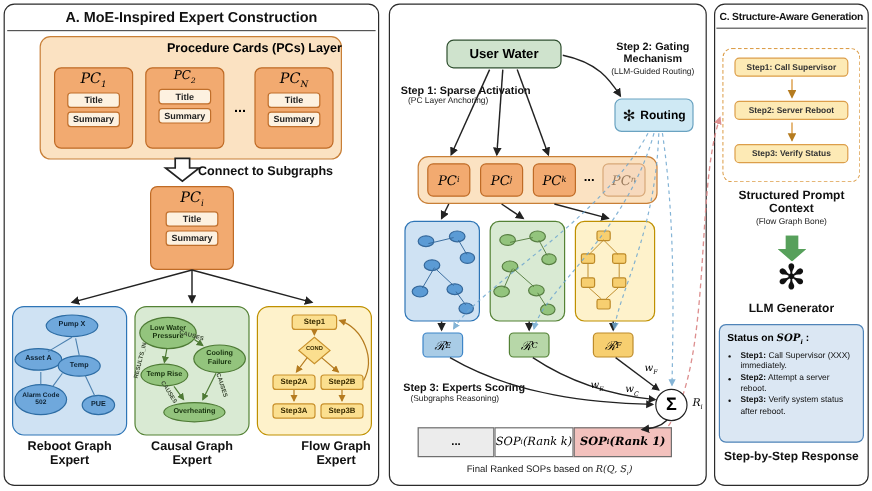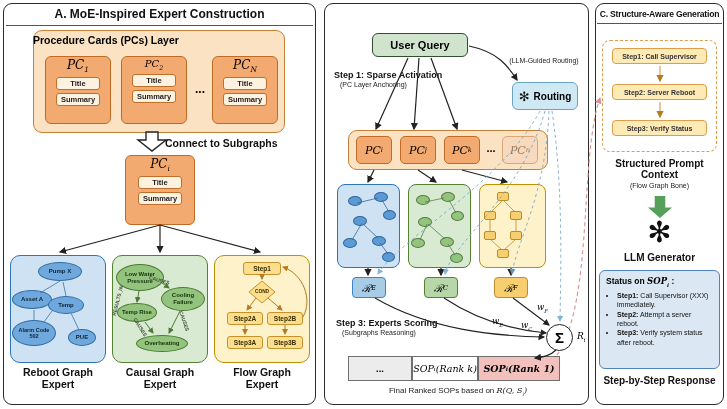--- a/index.html
+++ b/index.html
@@ -38,21 +38,21 @@
 <div id="stage">
 
   <div class="panel" style="left:3px;top:3px;width:313px;height:402px"></div>
   <div class="panel" style="left:324px;top:3px;width:265px;height:402px"></div>
   <div class="panel" style="left:595px;top:3px;width:129px;height:402px"></div>
 
   <div class="ptitle" style="left:6px;top:7px;width:307px;font-size:12px">A. MoE-Inspired Expert Construction</div>
   <div class="ptitle" style="left:597px;top:9px;width:125px;font-size:8.6px;letter-spacing:-.2px">C. Structure-Aware Generation</div>
 
   <div class="orangebox" style="left:33px;top:30px;width:252px;height:103px"></div>
-  <div class="abs" style="left:33px;top:34px;width:252px;text-align:left;font-weight:bold;font-size:10.5px">Procedure Cards (PCs) Layer</div>
+  <div class="abs" style="left:33px;top:34px;width:252px;text-align:right;font-weight:bold;font-size:10.5px">Procedure Cards (PCs) Layer</div>
 
   <div class="card" style="left:45px;top:56px;width:66px;height:68px">
     <span class="math" style="font-size:12px"><span>PC</span><sub>1</sub></span>
     <span class="chip">Title</span>
     <span class="chip">Summary</span>
   </div>
 
   <div class="card" style="left:121px;top:56px;width:66px;height:68px">
     <span class="math" style="font-size:10px"><span>PC</span><sub>2</sub></span>
     <span class="chip">Title</span>
@@ -95,27 +95,28 @@
 
   <div class="stepbox" style="left:243px;top:262px;width:38px;height:13px">Step1</div>
   <div class="abs" style="left:250px;top:289px;width:24px;text-align:center;font-size:4.8px;font-weight:bold;color:#3a2c00;z-index:45">COND</div>
   <div class="stepbox" style="left:227px;top:312px;width:36px;height:13px">Step2A</div>
   <div class="stepbox" style="left:267px;top:312px;width:36px;height:13px">Step2B</div>
   <div class="stepbox" style="left:227px;top:336px;width:36px;height:13px">Step3A</div>
   <div class="stepbox" style="left:267px;top:336px;width:36px;height:13px">Step3B</div>
 
   <div class="explabel" style="left:10px;top:366px;width:96px"><span>Reboot Graph</span><br><span>Expert</span></div>
   <div class="explabel" style="left:112px;top:366px;width:96px"><span>Causal Graph</span><br><span>Expert</span></div>
-  <div class="explabel" style="left:214px;top:366px;width:96px"><span>Flow Graph</span><br><span>Expert</span></div>
-
-  <div class="abs" style="left:372px;top:33px;width:96px;height:24px;background:#cfe3cd;border:1.6px solid #2f4f2f;border-radius:6px;display:flex;align-items:center;justify-content:center;font-weight:bold;font-size:11px">User Query</div>
+  <div class="explabel" style="left:232px;top:366px;width:96px"><span>Flow Graph</span><br><span>Expert</span></div>
+
+  <div class="abs" style="left:372px;top:33px;width:96px;height:24px;background:#cfe3cd;border:1.6px solid #2f4f2f;border-radius:6px;display:flex;align-items:center;justify-content:center;font-weight:bold;font-size:11px">User Water</div>
 
   <div class="biglabel" style="left:334px;top:70px;font-size:9px;white-space:nowrap">Step 1: Sparse Activation</div>
   <div class="smalllabel" style="left:340px;top:81px">(PC Layer Anchoring)</div>
 
+  <div class="biglabel" style="left:500px;top:34px;width:88px;font-size:9px;text-align:center">Step 2: Gating Mechanism</div>
   <div class="smalllabel" style="left:500px;top:57px;width:88px;text-align:center">(LLM-Guided Routing)</div>
 
   <div class="abs" style="left:512px;top:82px;width:66px;height:28px;background:#cfe9f4;border:1.4px solid #6aa3c1;border-radius:6px;display:flex;align-items:center;justify-content:center;gap:4px">
     <span style="font-size:13px;color:#111;line-height:1">✻</span>
     <span style="font-weight:bold;font-size:10px">Routing</span>
   </div>
 
   <div class="orangebox" style="left:348px;top:130px;width:200px;height:40px"></div>
   <div class="pcmini math" style="left:356px;top:136px;width:36px;height:28px">
       <span>PC</span>

